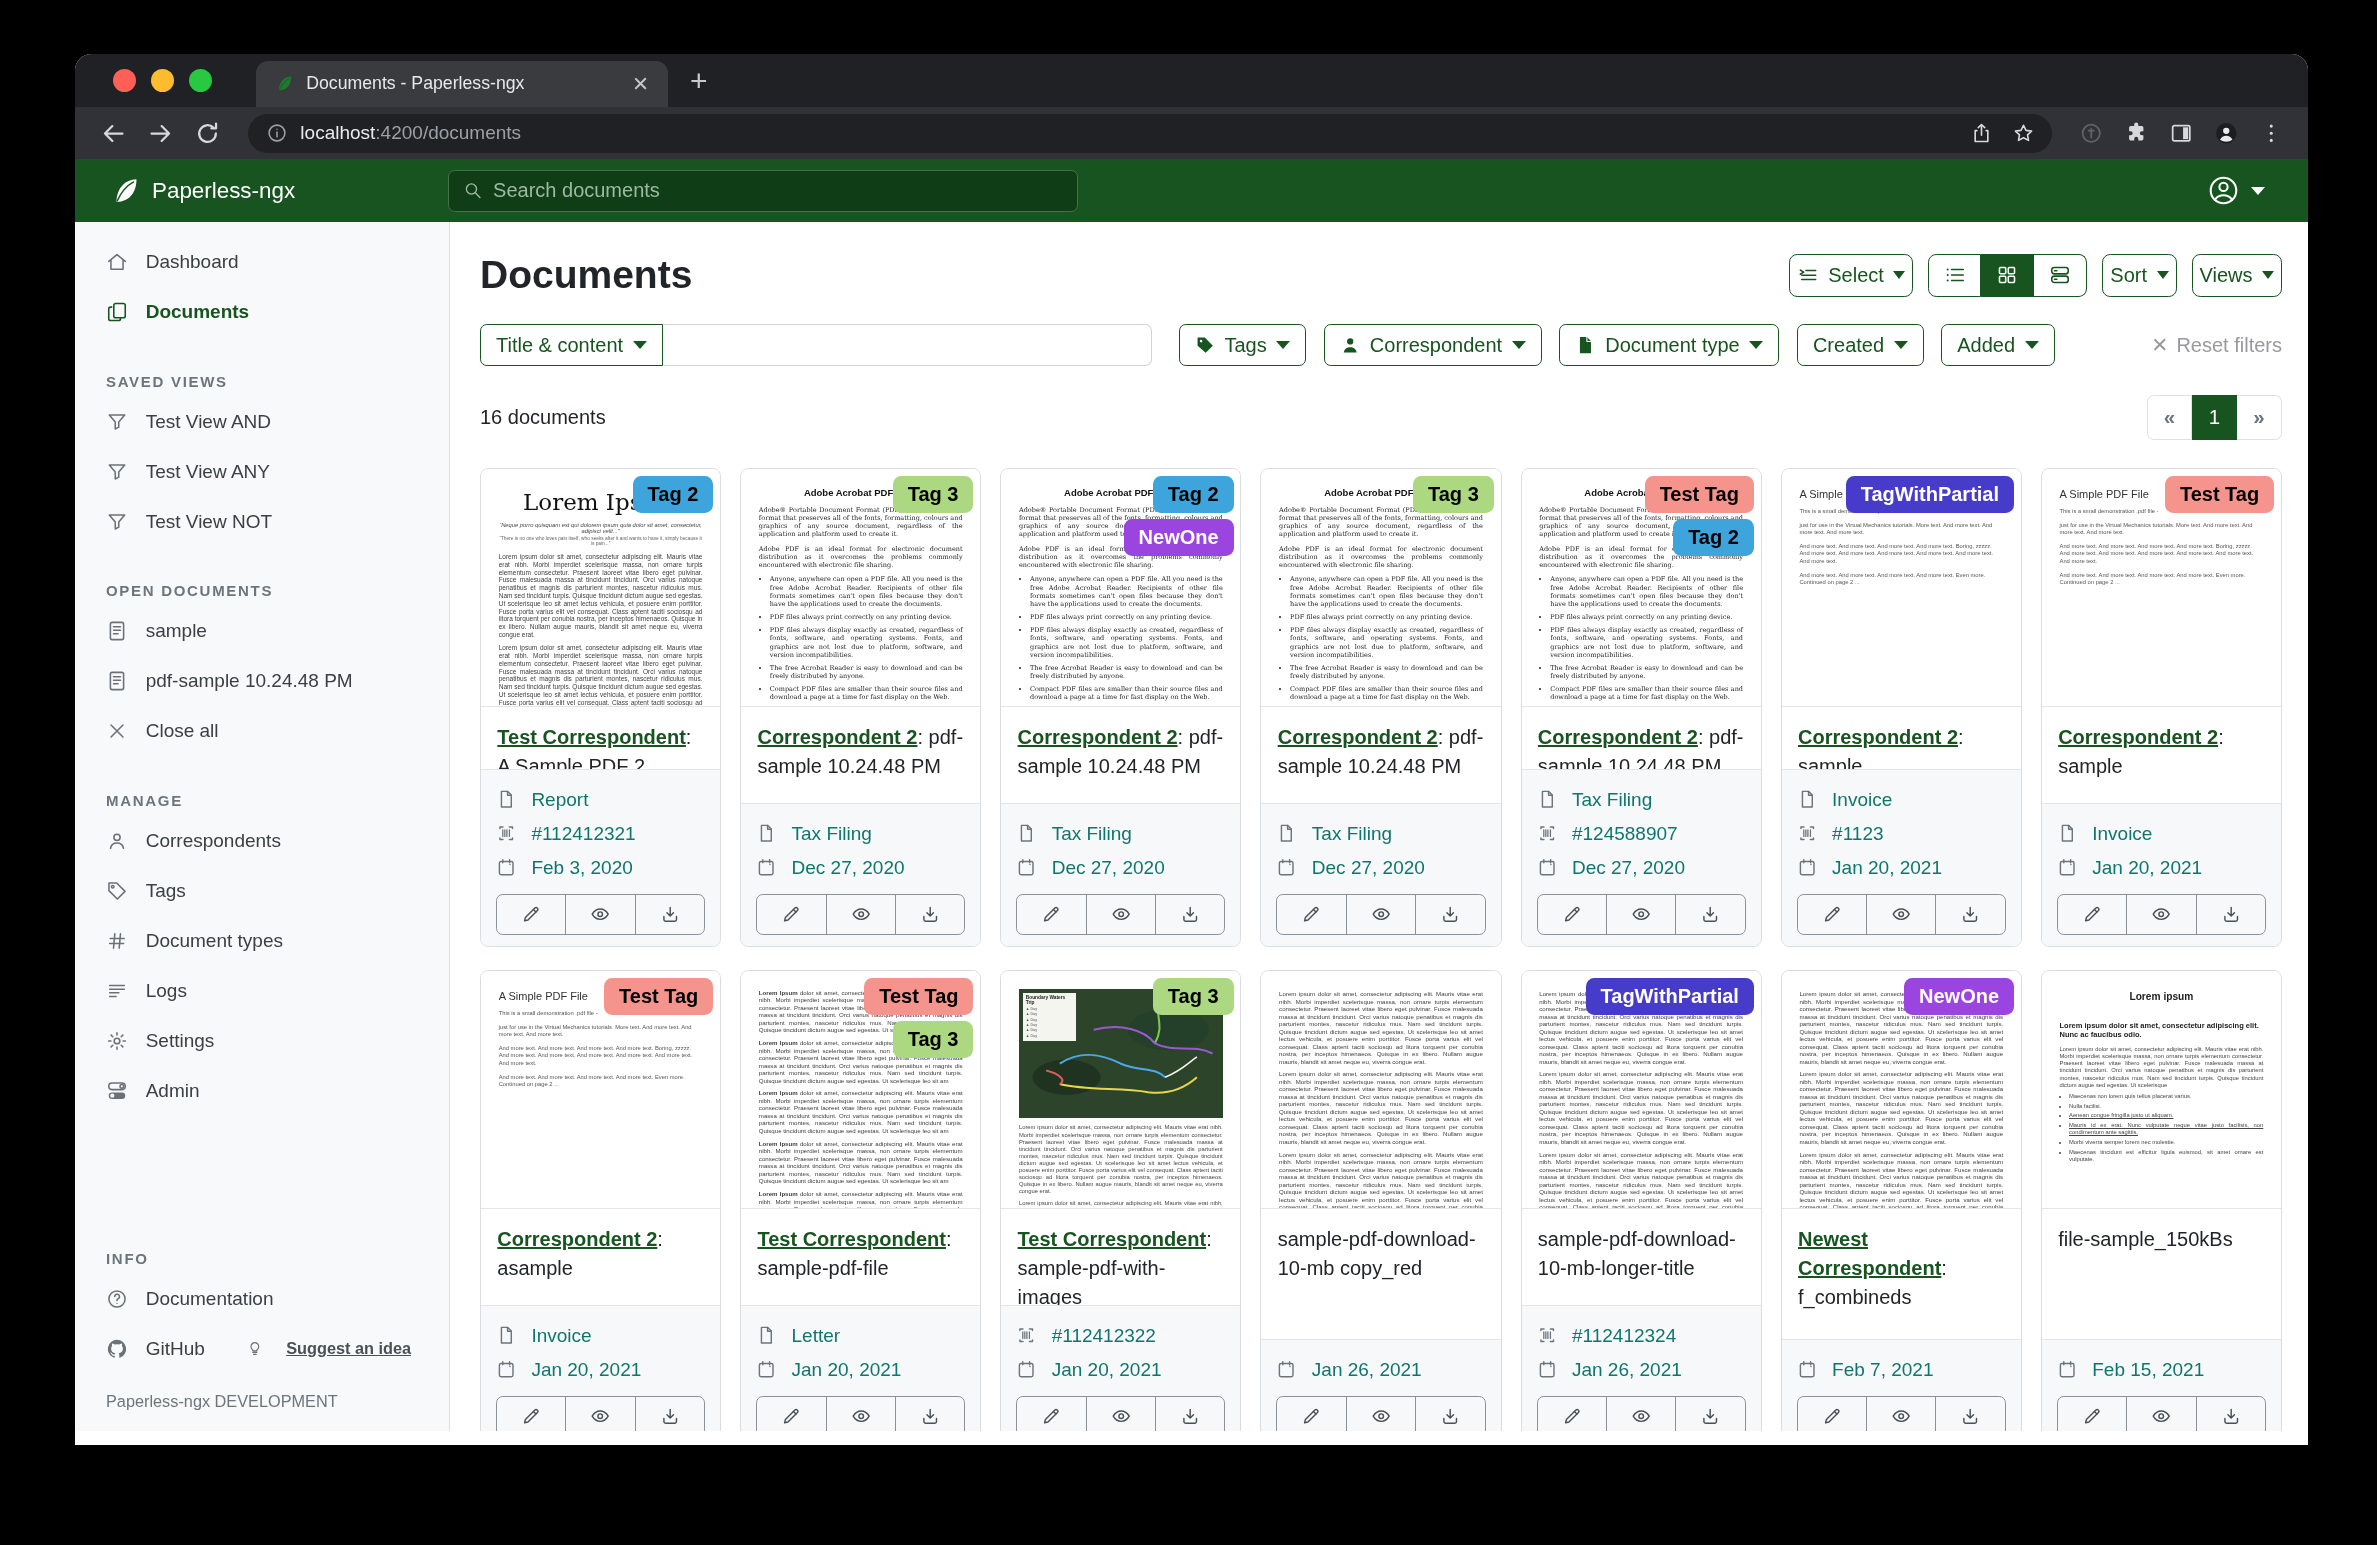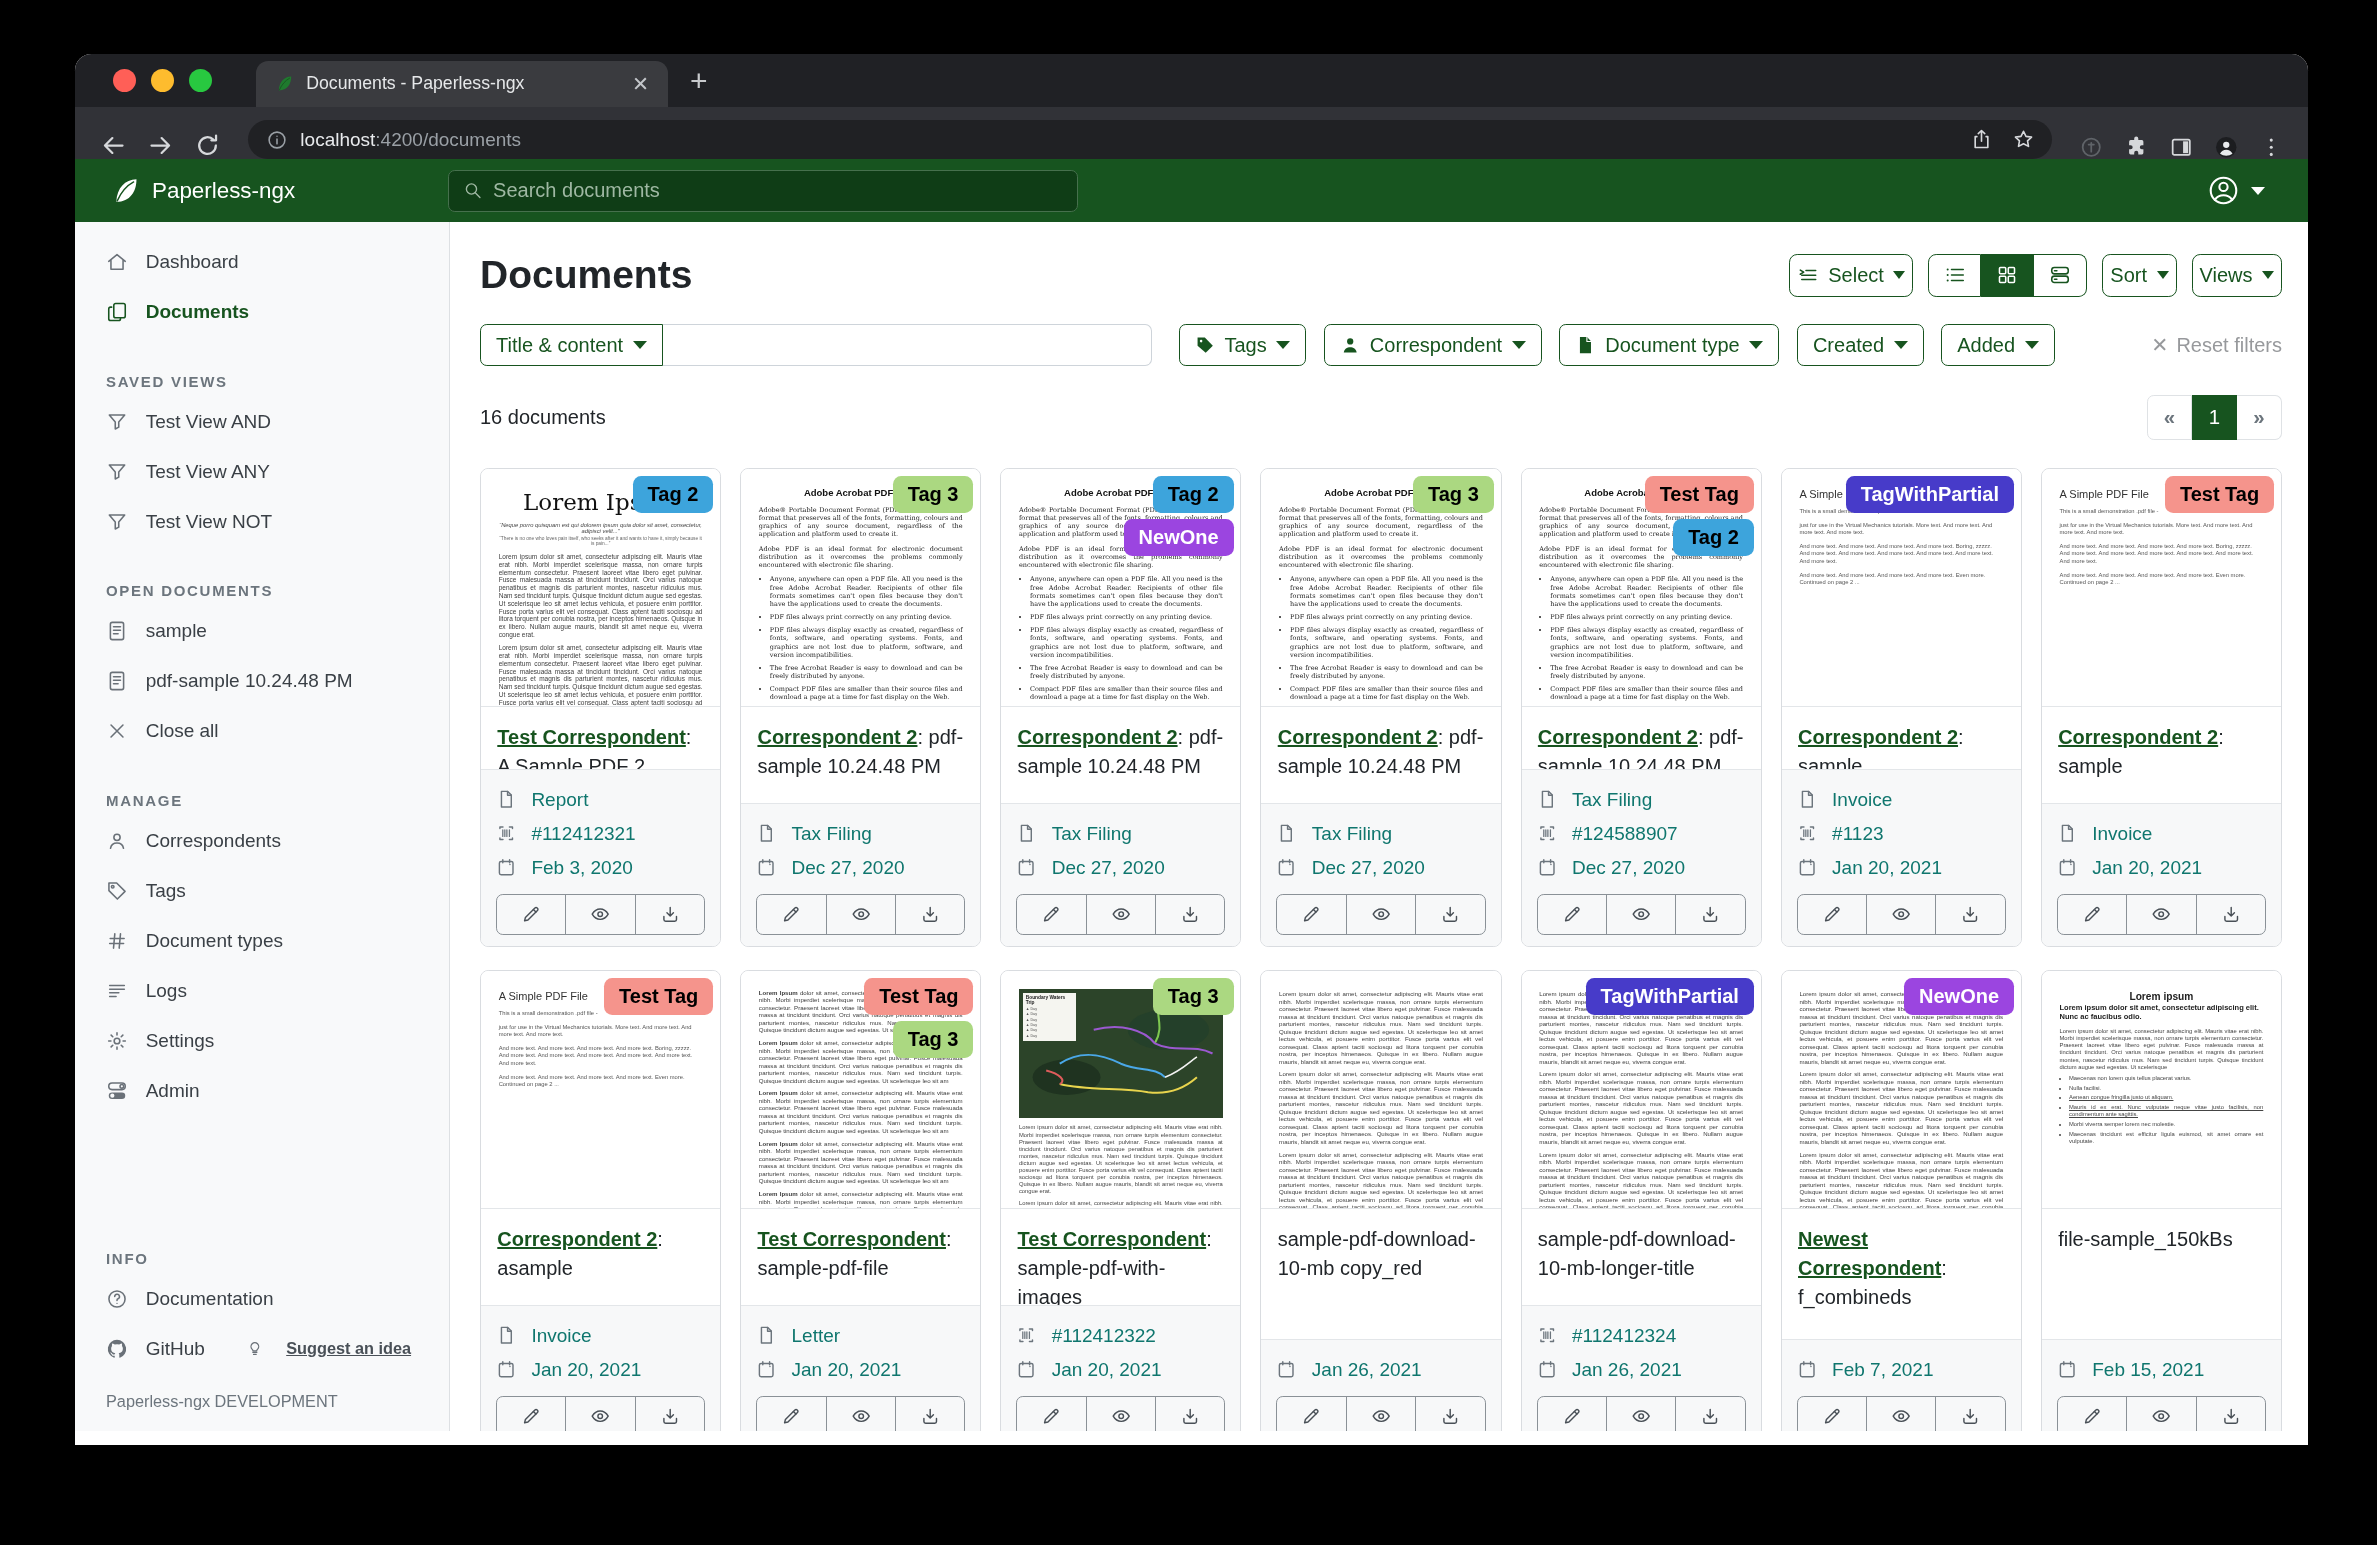--- a/index.html
+++ b/index.html
@@ -11,21 +11,21 @@
   
   .tabstrip { height:53px; background:#202125; display:flex; align-items:center; position:relative; }
   .lights { display:flex; gap:15px; padding-left:38px; }
   .light { width:23px; height:23px; border-radius:50%; }
   .tab { position:absolute; left:181px; top:6.8px; width:412px; height:46px; background:#3a3b3f;
          border-radius:12.2px 12.2px 0 0; display:flex; align-items:center; padding:0 19px; gap:12.2px; }
   .tab-title { color:#e6e8ea; font-size:17.7px; flex:1; white-space:nowrap; overflow:hidden; }
   .tab-close { color:#c3c6ca; font-size:20.4px; }
   .newtab { position:absolute; left:615px; top:9.5px; color:#c8cacd; font-size:30px; font-weight:300; }
 
-  .toolbar { height:52px; background:#313237; display:flex; align-items:flex-end; padding:0 24.5px; gap:20.4px; }
+  .toolbar { height:52px; background:#313237; display:flex; align-items:center; padding:0 24.5px; gap:20.4px; }
   .nav-ic { width:27px; height:27px; color:#d6d8db; flex:0 0 auto; }
   .nav-ic svg, .icon svg { width:100%; height:100%; display:block; }
   .urlpill { flex:1; height:39px; background:#202124; border-radius:20px; display:flex; align-items:center;
              padding:0 17.7px; gap:12.2px; margin:0 6.8px; }
   .url-text { font-size:19px; flex:1; white-space:nowrap; overflow:hidden; }
   .url-host { color:#e8eaed; } .url-rest { color:#9aa0a6; }
   .pill-right { display:flex; gap:19px; }
   .pill-right .nav-ic { width:23px; height:23px; }
   .tb-right { display:flex; align-items:center; gap:20.4px; }
   .tb-right .nav-ic { width:24.5px; height:24.5px; }
@@ -135,21 +135,21 @@
   .ts-body p { margin-bottom:6.1px; }
   .tp-body { font-size:6.1px; line-height:7.5px; text-align:justify; color:#3c3c3c; }
   .tp-body p { margin-bottom:5.4px; }
   .tm-map { height:129px; background:#2c4429; position:relative; margin-top:2.7px; }
   .tm-legend { position:absolute; left:4.1px; top:4.1px; width:53px; background:#f5f5f0; padding:2.7px; }
   .tm-legend .lg-t { font-size:4.8px; font-weight:700; color:#222; }
   .tm-legend .lg-l { font-size:3.7px; color:#555; margin-top:1.4px; }
   .tm-text { font-size:5.8px; line-height:7.1px; text-align:justify; color:#444; margin-top:6.8px; }
   .tm-text p { margin-bottom:4.8px; }
   .tl-head { font-size:10.2px; font-weight:700; text-align:center; color:#222; margin-top:5.4px; }
-  .tl-sub { font-size:7.5px; font-weight:700; color:#222; margin-top:1px; }
+  .tl-sub { font-size:7.5px; font-weight:700; color:#222; margin-top:19px; }
   .tl-body { font-size:5.8px; line-height:7.1px; text-align:justify; color:#444; margin-top:6.8px; }
   .tl-body ul { margin-left:9.5px; margin-top:4.1px; }
   .tl-body li { margin-bottom:2.7px; }
   .tl-body .lnk { text-decoration:underline; }
 </style>
 </head>
 <body>
 
 <div class="window">
 

